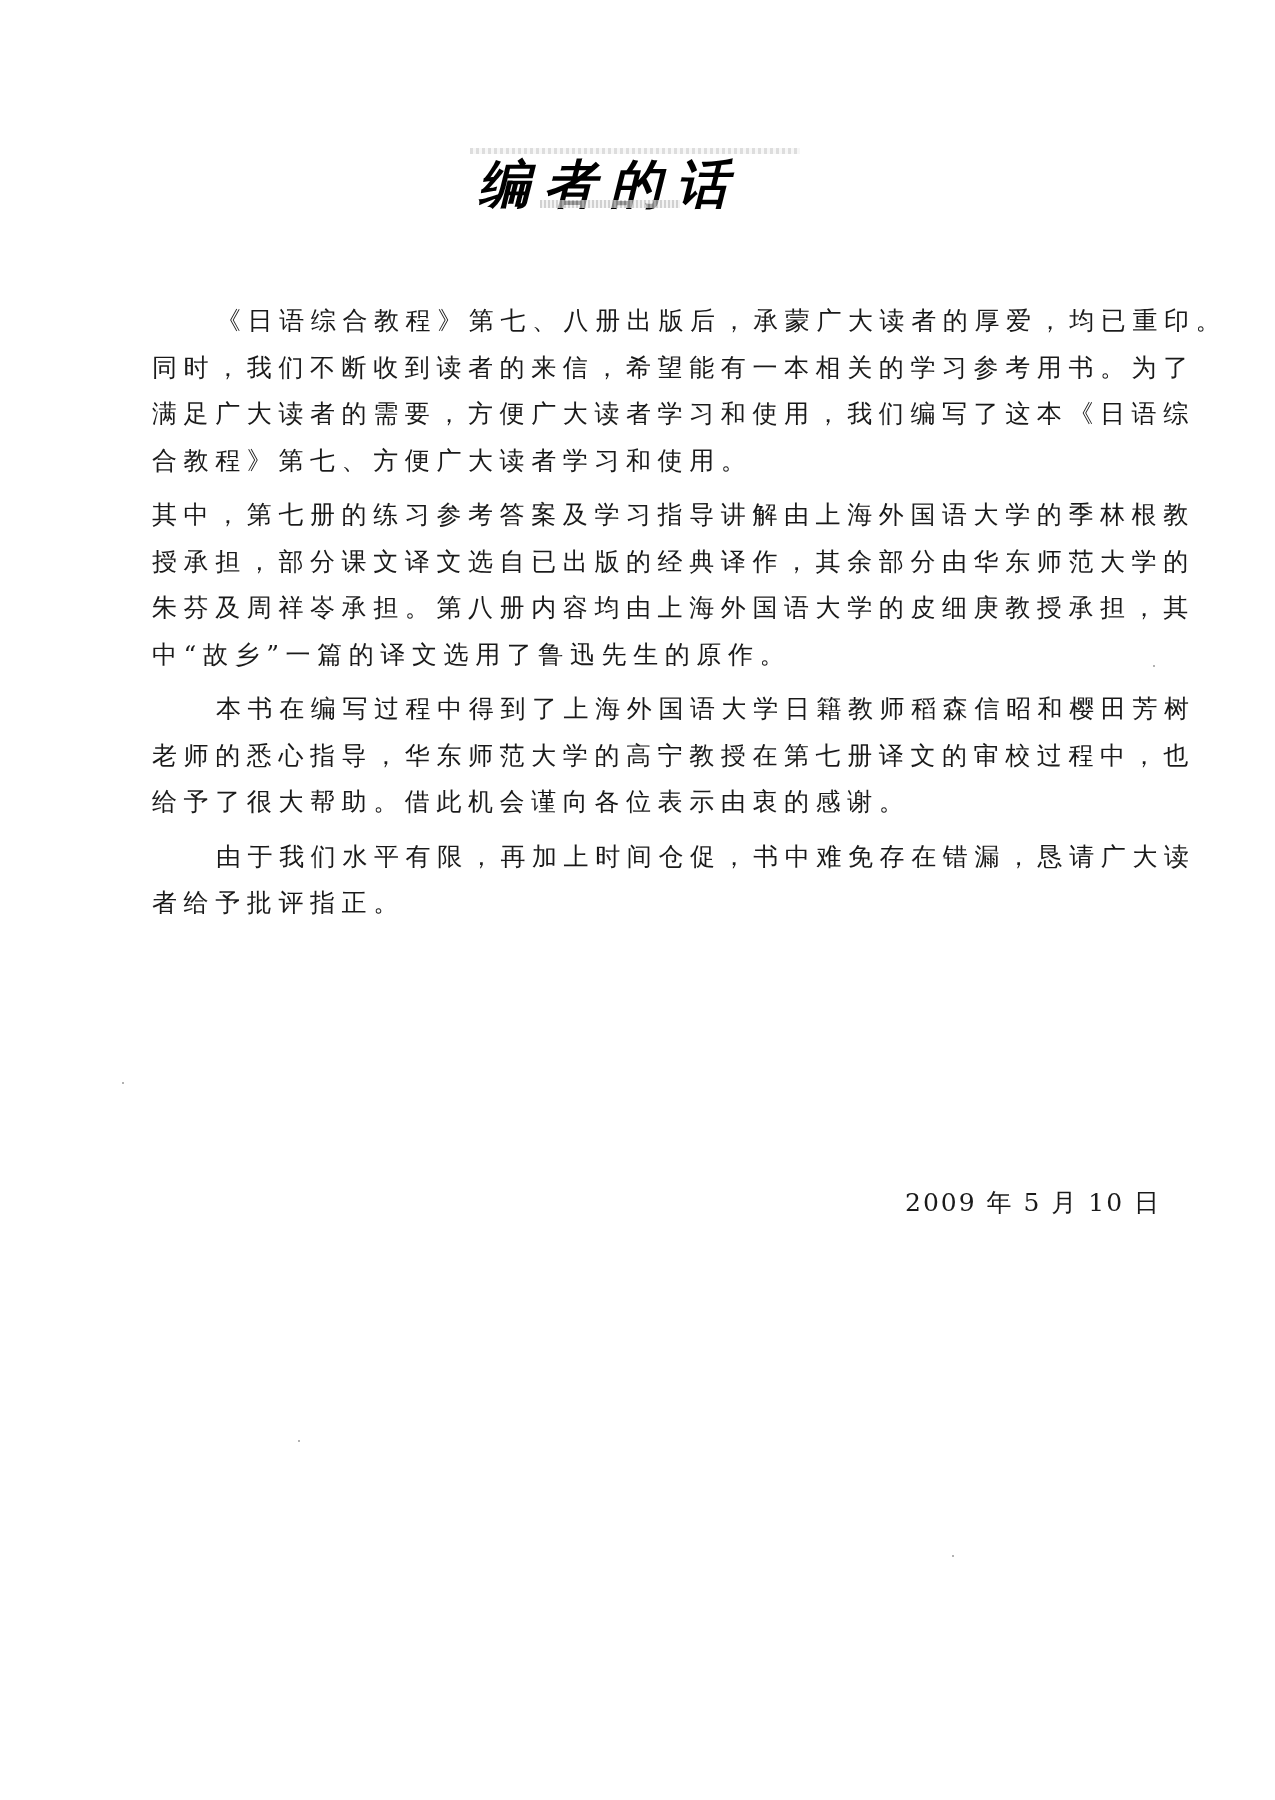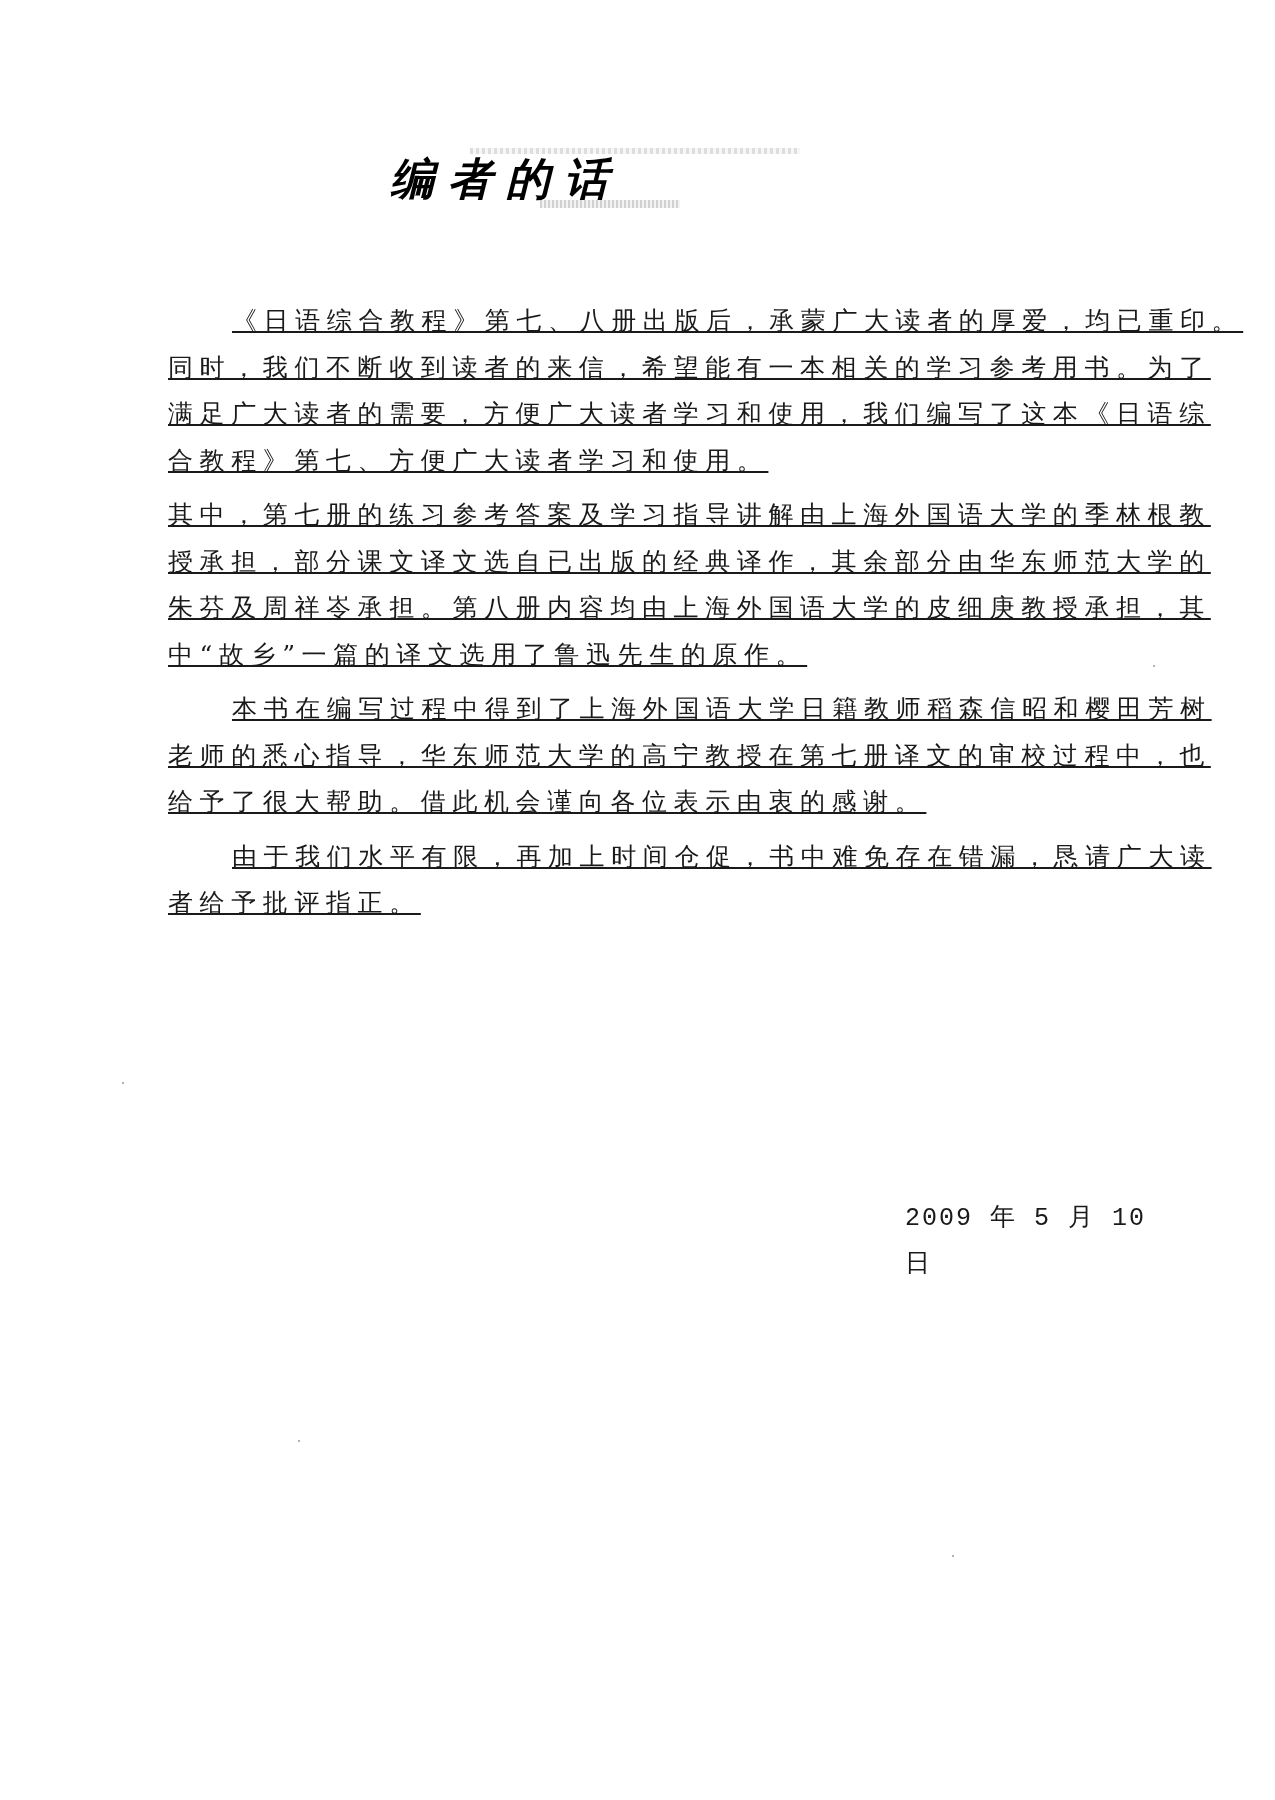--- a/index.html
+++ b/index.html
@@ -14,38 +14,38 @@
     position: absolute; left: 80px; top: 8px; width: 330px; height: 6px;
     background: repeating-linear-gradient(90deg, #cfcfcf 0 3px, #f4f4f4 3px 6px);
     opacity: 0.7;
   }
   .title-band .streak-bottom {
     position: absolute; left: 150px; top: 60px; width: 140px; height: 8px;
     background: repeating-linear-gradient(90deg, #bdbdbd 0 2px, #efefef 2px 4px);
     opacity: 0.7;
   }
   .title {
-    position: absolute; left: 0; top: 10px; width: 440px; text-align: left;
-    font-size: 44px; font-weight: bold; letter-spacing: 14px; color: #000;
+    position: absolute; left: 0; top: 10px; width: 440px; text-align: center;
+    font-size: 52px; font-weight: bold; letter-spacing: 14px; color: #000;
     font-family: "DejaVu Sans", "Liberation Sans", sans-serif;
     font-style: italic;
   }
   .body-text {
     position: absolute; left: 152px; top: 298px; width: 1010px;
     font-size: 25px; line-height: 46.5px; letter-spacing: 6.6px;
   }
-  .para { margin: 0 0 8px 16px; text-decoration: underline; }
+  .para { margin: 0 0 8px 0; }
   .line { display: block; white-space: nowrap; }
   .indent { padding-left: 64px; }
   .signature {
     position: absolute; left: 905px; top: 1178px; width: 260px;
     font-size: 25px; line-height: 46px;
   }
   .sig-name { display: block; padding-left: 85px; letter-spacing: 14px; }
-  .sig-date { display: block; letter-spacing: 2px; margin-top: 18px; font-family: Liberation Mono, monospace; }
+  .sig-date { display: block; letter-spacing: 2px; margin-top: 2px; }
   .speck { position: absolute; width: 2px; height: 2px; background: #999; border-radius: 1px; }
 </style>
 </head>
 <body>
 
 <div class="title-band">
   <div class="streak-top"></div>
   <div class="title">编者的话</div>
   <div class="streak-bottom"></div>
 </div>

